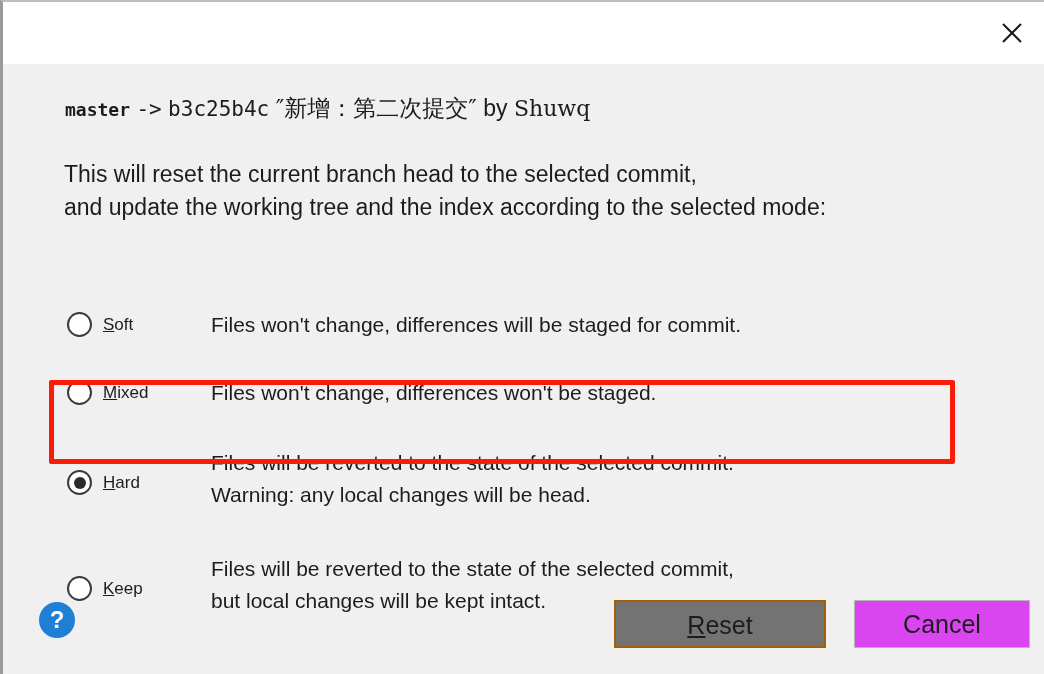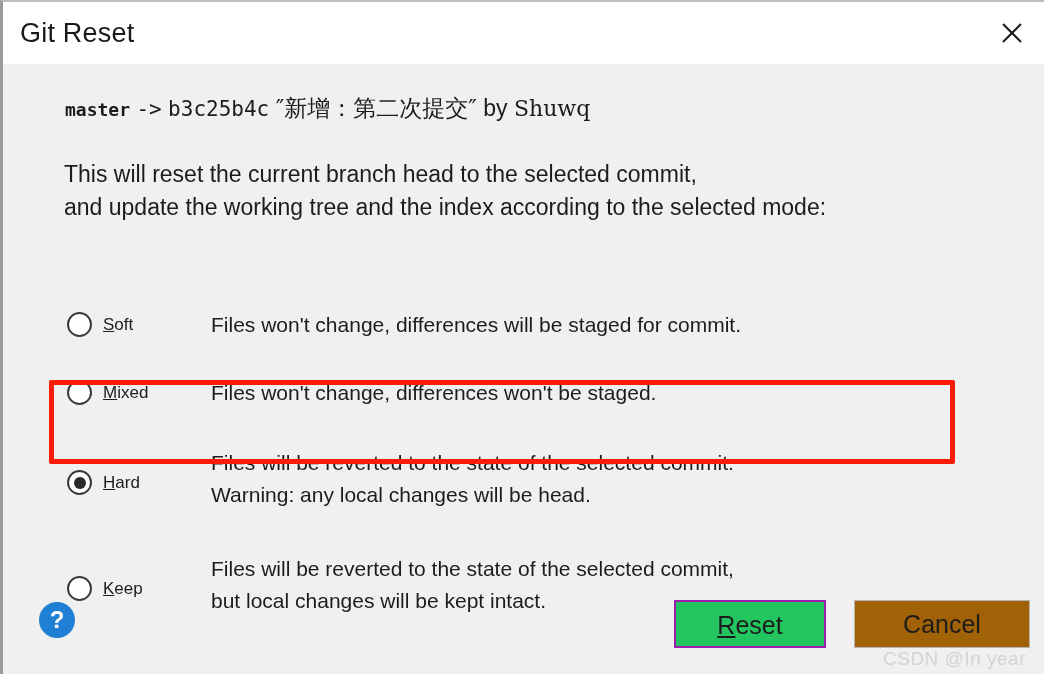--- a/index.html
+++ b/index.html
@@ -204,47 +204,46 @@
     font-size: 25px;
     line-height: 46px;
     text-align: center;
     color: #1c1c1c;
     box-sizing: border-box;
     cursor: pointer;
     white-space: nowrap;
   }
   #reset-button {
     right: 218px;
-    width: 152px;
-    background: #22c55e;
-    border: 2px solid #a21caf;
+    width: 212px;
+    background: #737373;
+    border: 2px solid #a16207;
   }
   #cancel-button {
     right: 14px;
     width: 176px;
-    background: #a16207;
+    background: #d946ef;
     border: 1px solid #b6b6b6;
   }
   #watermark {
     position: absolute;
     right: 18px;
     bottom: 4px;
     font-size: 19px;
     color: #d3d3d3;
     white-space: nowrap;
     letter-spacing: 0.5px;
   }
 </style>
 </head>
 <body>
 
 <div id="dialog">
 
   <div id="titlebar">
-    <div id="title-text">Git Reset</div>
     <div id="close-btn">
       <svg width="24" height="24" viewBox="0 0 24 24" aria-hidden="true">
         <line x1="3" y1="3" x2="21" y2="21" stroke="#1a1a1a" stroke-width="2"></line>
         <line x1="21" y1="3" x2="3" y2="21" stroke="#1a1a1a" stroke-width="2"></line>
       </svg>
     </div>
   </div>
 
   <div id="content">
 
@@ -291,17 +290,16 @@
     </div>
 
     <div id="highlight-box"></div>
 
     <div id="footer">
       <div id="help-icon">
         <span>?</span>
       </div>
       <div id="reset-button" class="dlg-button"><u>R</u><span>eset</span></div>
       <div id="cancel-button" class="dlg-button">Cancel</div>
-      <div id="watermark">CSDN @In year</div>
     </div>
 
   </div>
 </div>
 
 </body></html>

